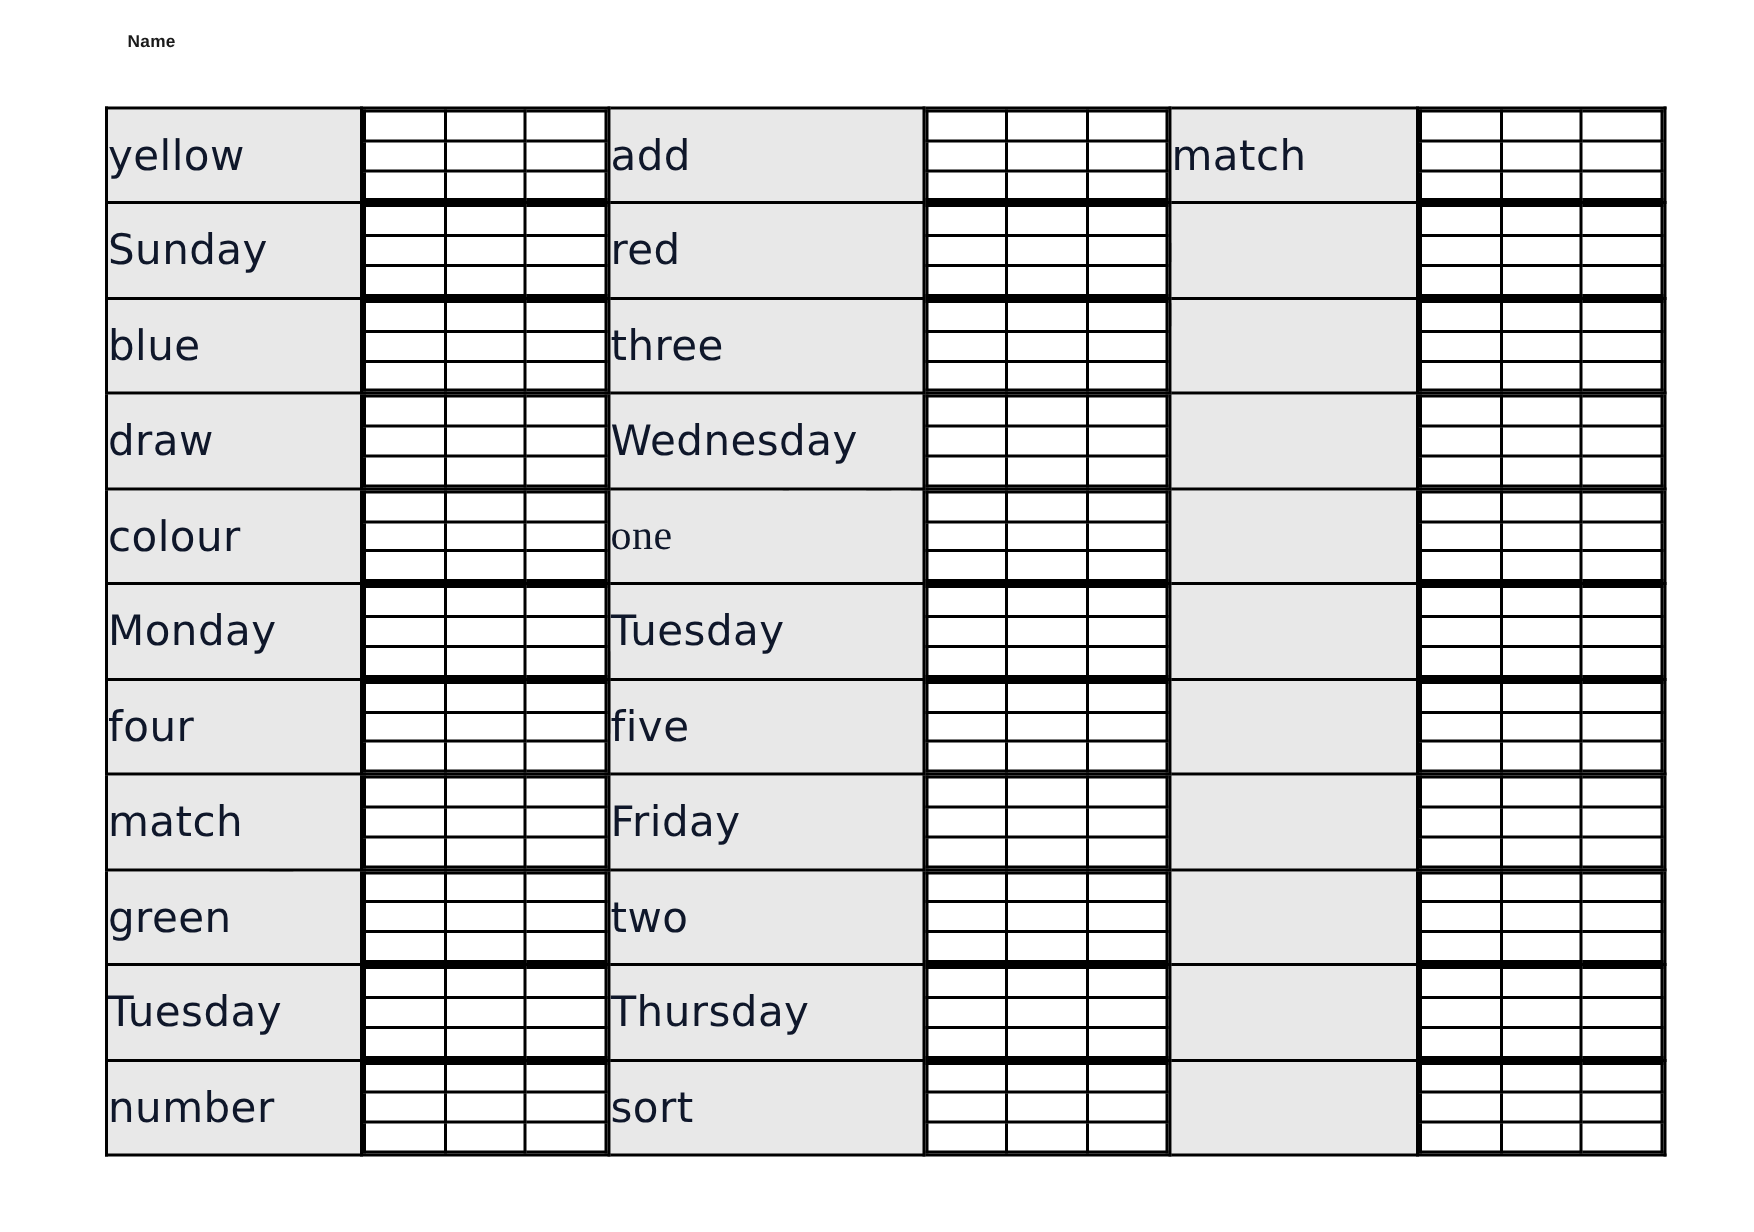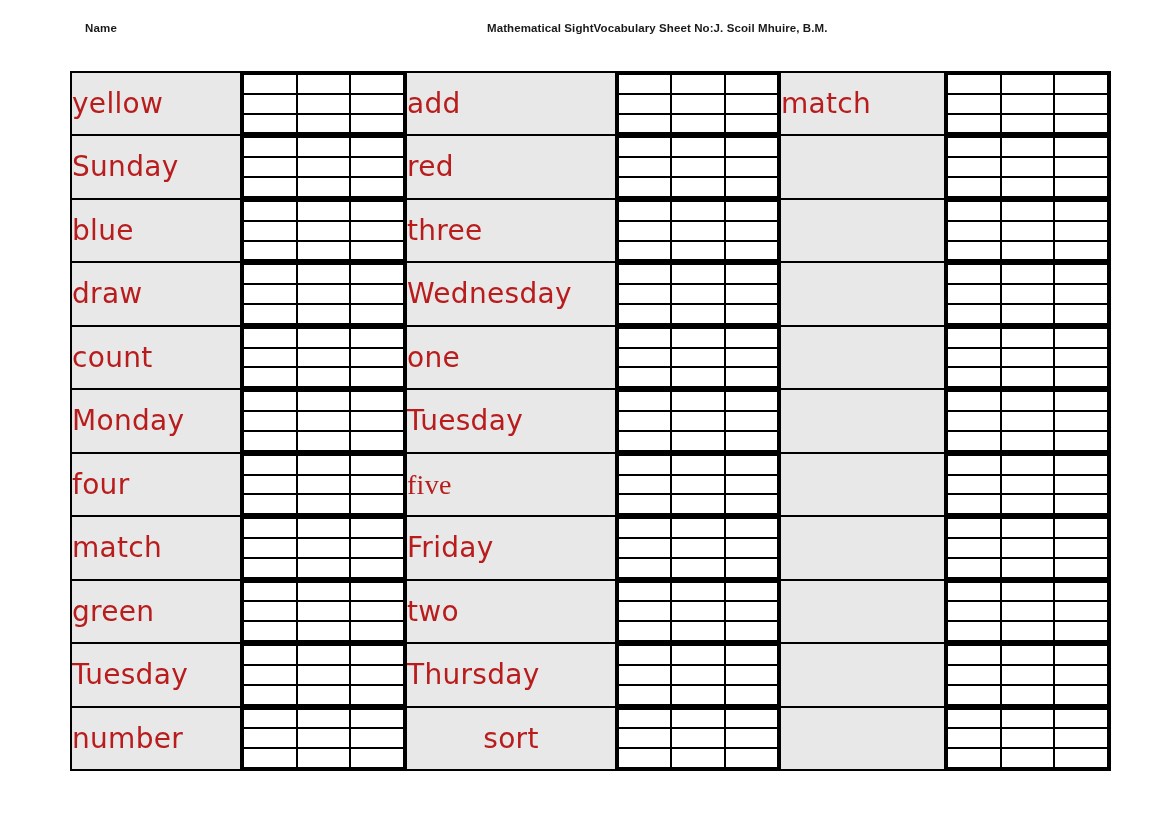--- a/index.html
+++ b/index.html
@@ -83,21 +83,21 @@
     vertical-align: middle;
   }
 
   
   td.word-cell {
     background: #e8e8e8;
     padding-left: 8px;
     font-family: "DejaVu Sans", sans-serif;
     font-size: 28px;
     font-weight: normal;
-    color: #b91c1c;
+    color: #0f172a;
     line-height: 1.05;
     letter-spacing: 0.3px;
     white-space: nowrap;
     overflow: hidden;
   }
   td.word-cell.empty { color: transparent; }
 
   
   td.tick-cell {
     background: #ffffff;
@@ -114,21 +114,20 @@
     background: #ffffff;
     padding: 0;
     height: 33.33%;
   }
 </style>
 </head>
 <body>
 
 <div id="header">
   <div id="name-label">Name</div>
-  <div id="sheet-title">Mathematical SightVocabulary Sheet No:J.  Scoil Mhuire,  B.M.</div>
 </div>
 
 <div id="watermark">ESLprintables.com</div>
 
 <table id="sheet-table">
   <tbody id="sheet-body">
       <tr>
         <td class="word-cell" style="width: 168px;">yellow</td>
         <td class="tick-cell" style="width: 163px;">
           <table class="tick-grid">
@@ -394,43 +393,43 @@
               <tr>
                 <td></td>
                 <td></td>
                 <td></td>
               </tr>
             </tbody>
           </table>
         </td>
       </tr>
       <tr>
-        <td class="word-cell" style="width: 168px;">count</td>
-        <td class="tick-cell" style="width: 163px;">
-          <table class="tick-grid">
-            <tbody>
-              <tr>
-                <td></td>
-                <td></td>
-                <td></td>
-              </tr>
-              <tr>
-                <td></td>
-                <td></td>
-                <td></td>
-              </tr>
-              <tr>
-                <td></td>
-                <td></td>
-                <td></td>
-              </tr>
-            </tbody>
-          </table>
-        </td>
-        <td class="word-cell" style="width: 208px;">one</td>
+        <td class="word-cell" style="width: 168px;">colour</td>
+        <td class="tick-cell" style="width: 163px;">
+          <table class="tick-grid">
+            <tbody>
+              <tr>
+                <td></td>
+                <td></td>
+                <td></td>
+              </tr>
+              <tr>
+                <td></td>
+                <td></td>
+                <td></td>
+              </tr>
+              <tr>
+                <td></td>
+                <td></td>
+                <td></td>
+              </tr>
+            </tbody>
+          </table>
+        </td>
+        <td class="word-cell" style="width: 208px; font-family: Liberation Serif, serif;">one</td>
         <td class="tick-cell" style="width: 162px;">
           <table class="tick-grid">
             <tbody>
               <tr>
                 <td></td>
                 <td></td>
                 <td></td>
               </tr>
               <tr>
                 <td></td>
@@ -552,21 +551,21 @@
                 <td></td>
               </tr>
               <tr>
                 <td></td>
                 <td></td>
                 <td></td>
               </tr>
             </tbody>
           </table>
         </td>
-        <td class="word-cell" style="width: 208px; font-family: Liberation Serif, serif;">five</td>
+        <td class="word-cell" style="width: 208px;">five</td>
         <td class="tick-cell" style="width: 162px;">
           <table class="tick-grid">
             <tbody>
               <tr>
                 <td></td>
                 <td></td>
                 <td></td>
               </tr>
               <tr>
                 <td></td>
@@ -824,21 +823,21 @@
                 <td></td>
               </tr>
               <tr>
                 <td></td>
                 <td></td>
                 <td></td>
               </tr>
             </tbody>
           </table>
         </td>
-        <td class="word-cell" style="width: 208px; text-align: center;">sort</td>
+        <td class="word-cell" style="width: 208px;">sort</td>
         <td class="tick-cell" style="width: 162px;">
           <table class="tick-grid">
             <tbody>
               <tr>
                 <td></td>
                 <td></td>
                 <td></td>
               </tr>
               <tr>
                 <td></td>

